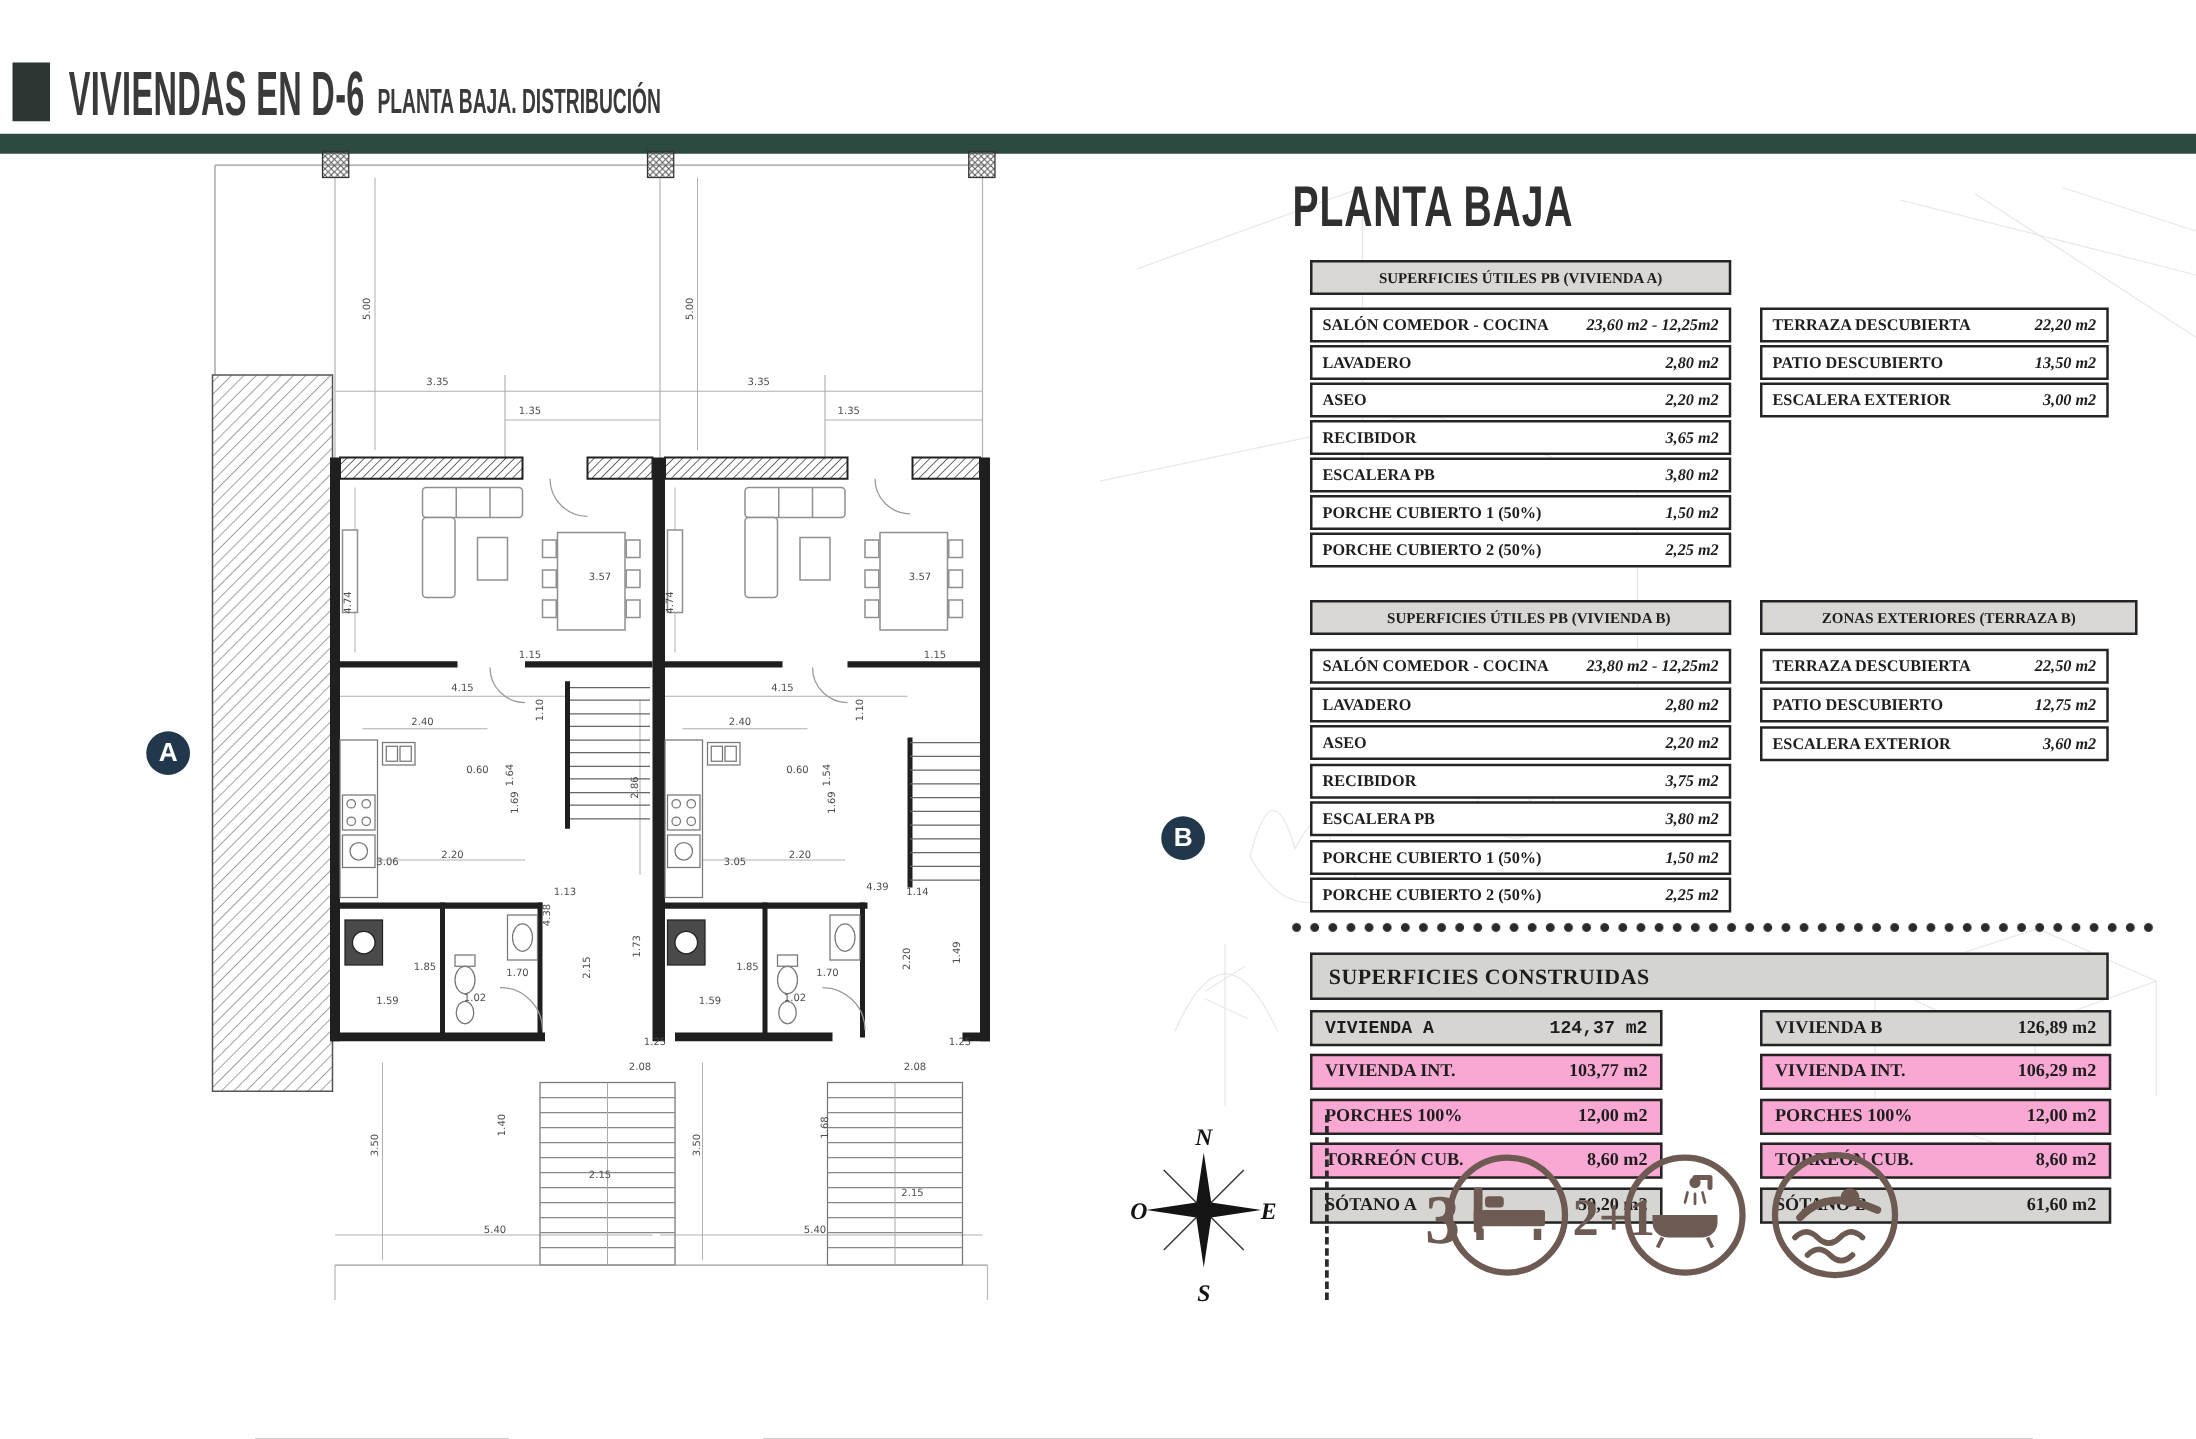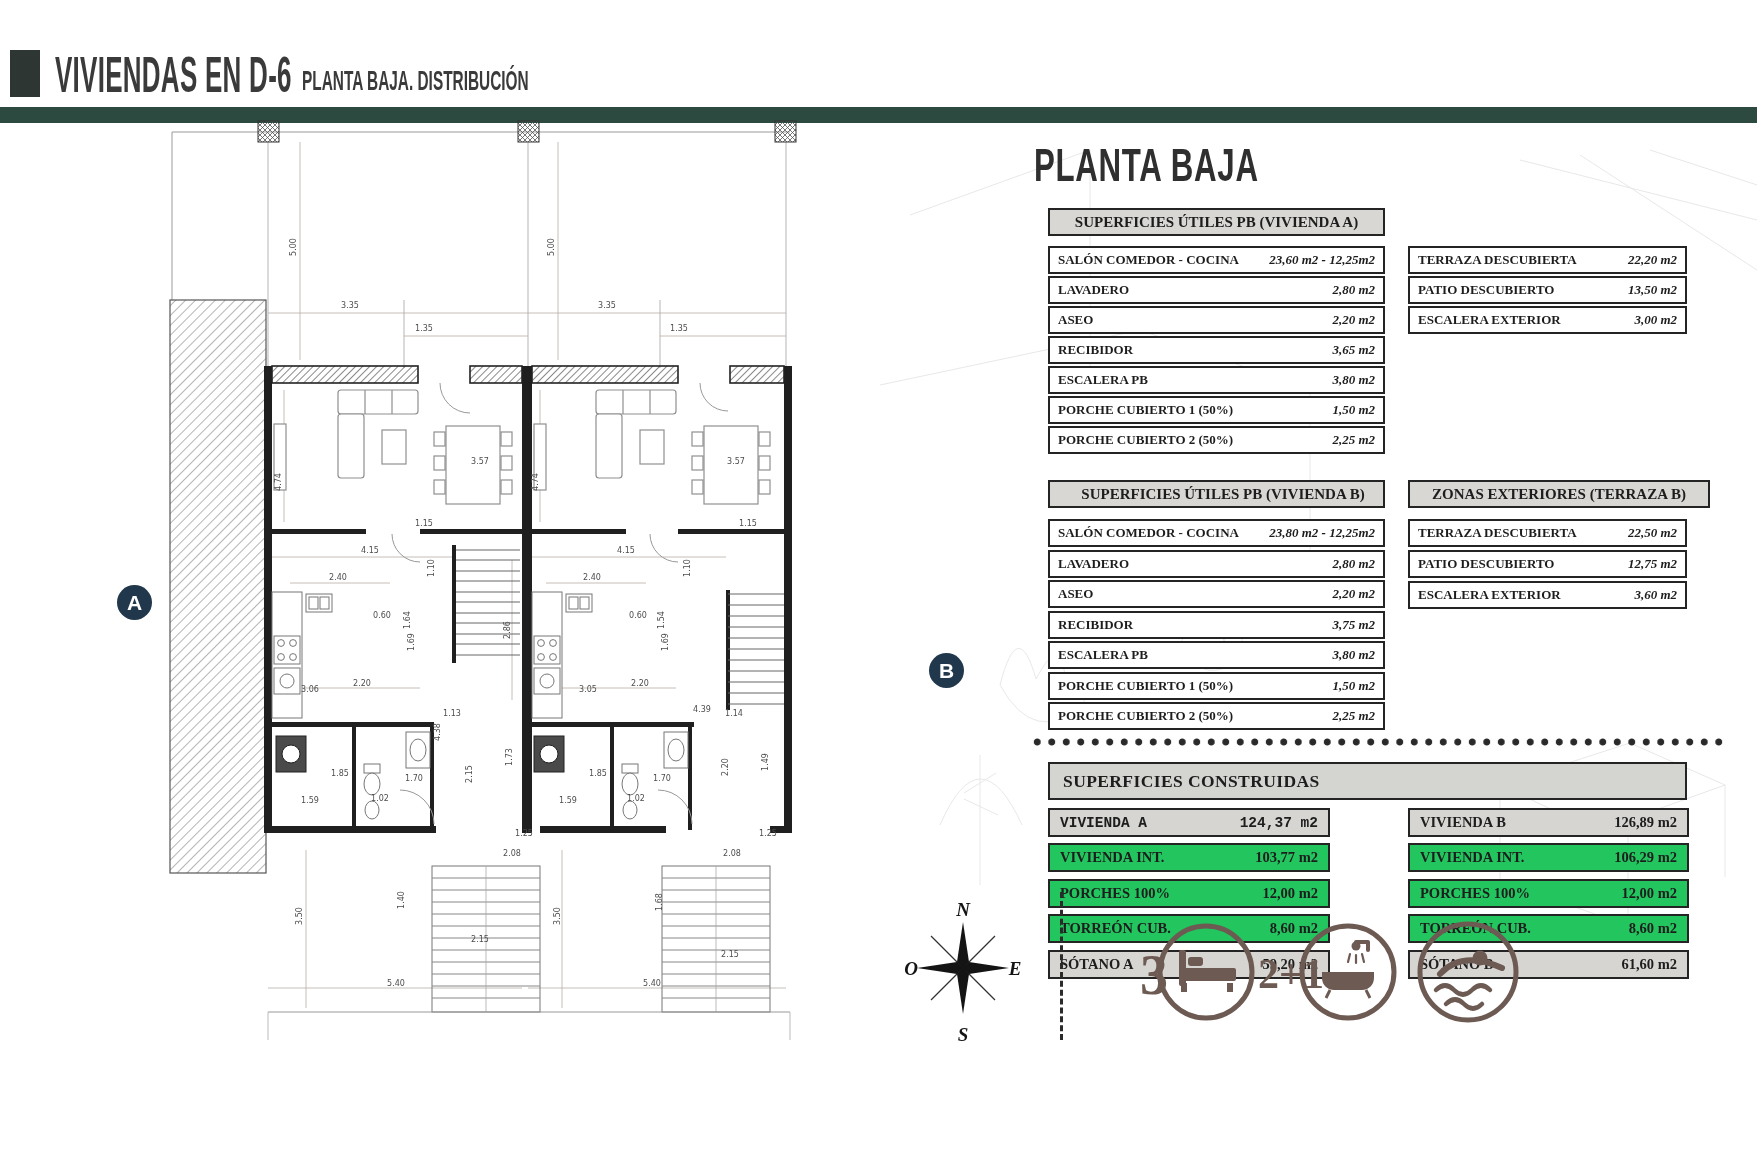--- a/index.html
+++ b/index.html
@@ -14,30 +14,30 @@
         font-weight:bold;font-size:28px;line-height:1;color:#3a3a3a;
         transform:scaleX(.55);transform-origin:left top;white-space:nowrap;}
   .disclaimer{position:absolute;left:1230px;top:61px;width:300px;text-align:right;
         font-weight:bold;font-size:11.5px;line-height:14px;color:#3f3f3f;}
   .greenbar{position:absolute;left:0;top:107px;width:1757px;height:16px;background:#2d4a41;}
   
   .panel-title{position:absolute;left:1034px;top:142px;font-family:"Liberation Sans",sans-serif;
         font-weight:bold;font-size:46px;line-height:1;color:#2f2f2f;letter-spacing:1px;
         transform:scaleX(.68);transform-origin:left top;white-space:nowrap;}
   .tbl-header{position:absolute;box-sizing:border-box;border:2.4px solid #242424;background:#d8d7d4;
-        display:flex;align-items:center;justify-content:center;font-weight:bold;font-size:15px;
+        display:flex;align-items:center;justify-content:center;font-weight:bold;font-size:12px;
         color:#1d1d1d;white-space:nowrap;}
   .tbl-row{position:absolute;box-sizing:border-box;border:2px solid #242424;background:#fff;
         display:flex;align-items:center;justify-content:space-between;padding:12px 8px;
         font-weight:bold;font-size:13px;color:#1d1d1d;white-space:nowrap;gap:14px;}
   .tbl-row .val{margin-left:6px;font-style:italic;}
   .big-header{position:absolute;box-sizing:border-box;border:2.6px solid #242424;background:#d4d4d1;
         display:flex;align-items:center;padding-left:13px;font-weight:bold;font-size:17.5px;
         letter-spacing:.4px;color:#1d1d1d;}
-  .c-row{position:absolute;box-sizing:border-box;border:2.2px solid #242424;background:#22c55e;
+  .c-row{position:absolute;box-sizing:border-box;border:2.2px solid #242424;background:#f9a8d4;
         display:flex;align-items:center;justify-content:space-between;padding:0 10px;
         font-weight:bold;font-size:14.5px;color:#1d1d1d;white-space:nowrap;}
   .hl{background:#d6d5d2;}
   .dots{position:absolute;left:1030px;top:737px;width:697px;height:10px;
         background-image:radial-gradient(circle,#2a2a2a 3.1px,transparent 3.9px);
         background-size:14.5px 10px;background-position:0 50%;background-repeat:repeat-x;}
   .dash-sep{position:absolute;left:1060px;top:892px;height:148px;width:0;border-left:3px dashed #2b2b2b;}
   
   .plan{position:absolute;left:95px;top:110px;}
   .deco{position:absolute;left:880px;top:125px;opacity:.12;}

